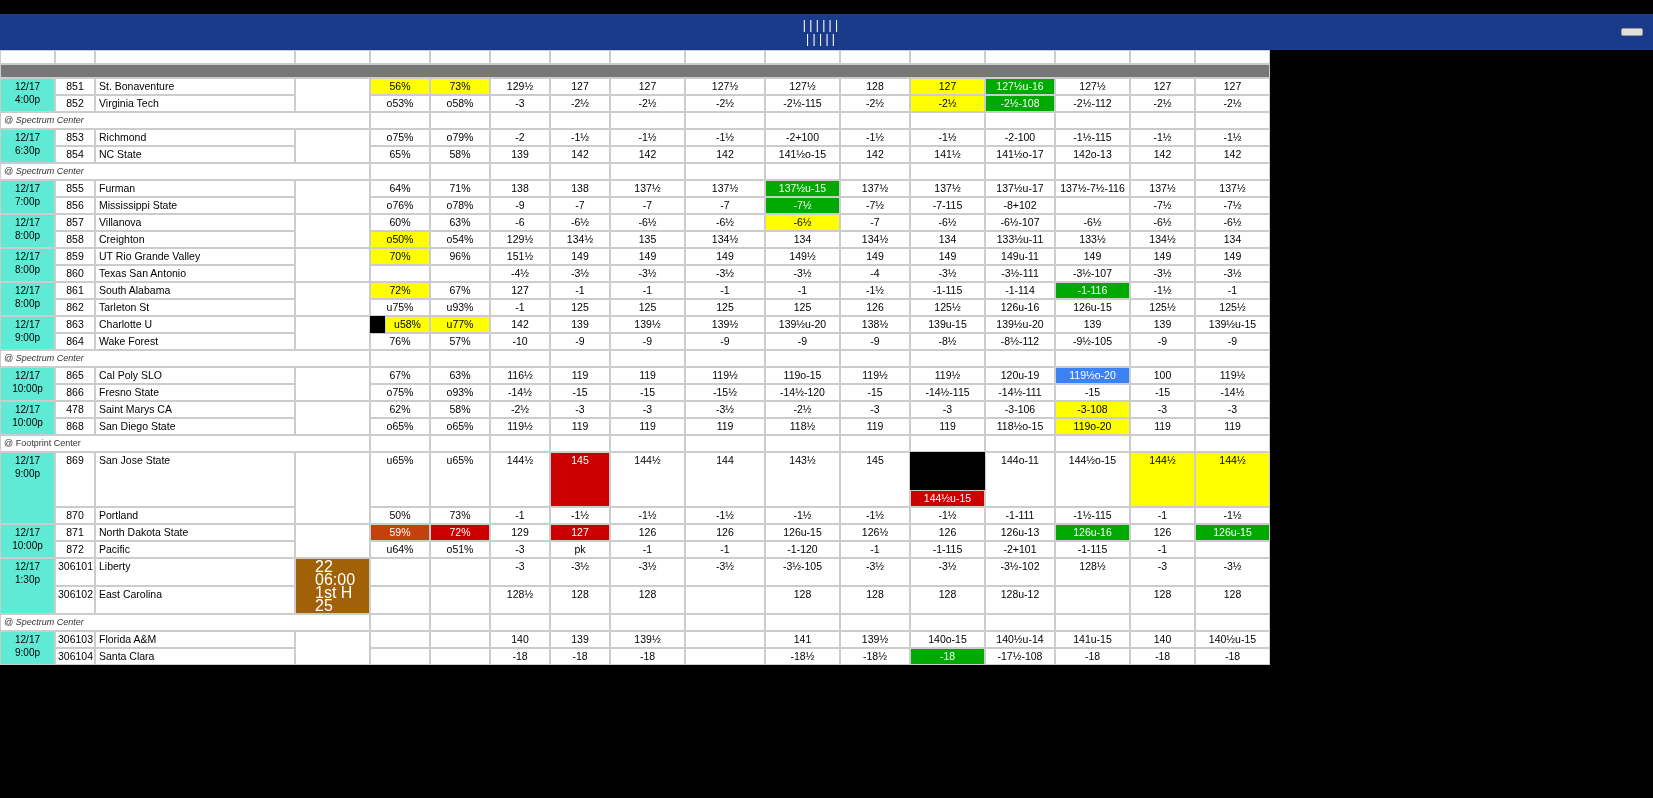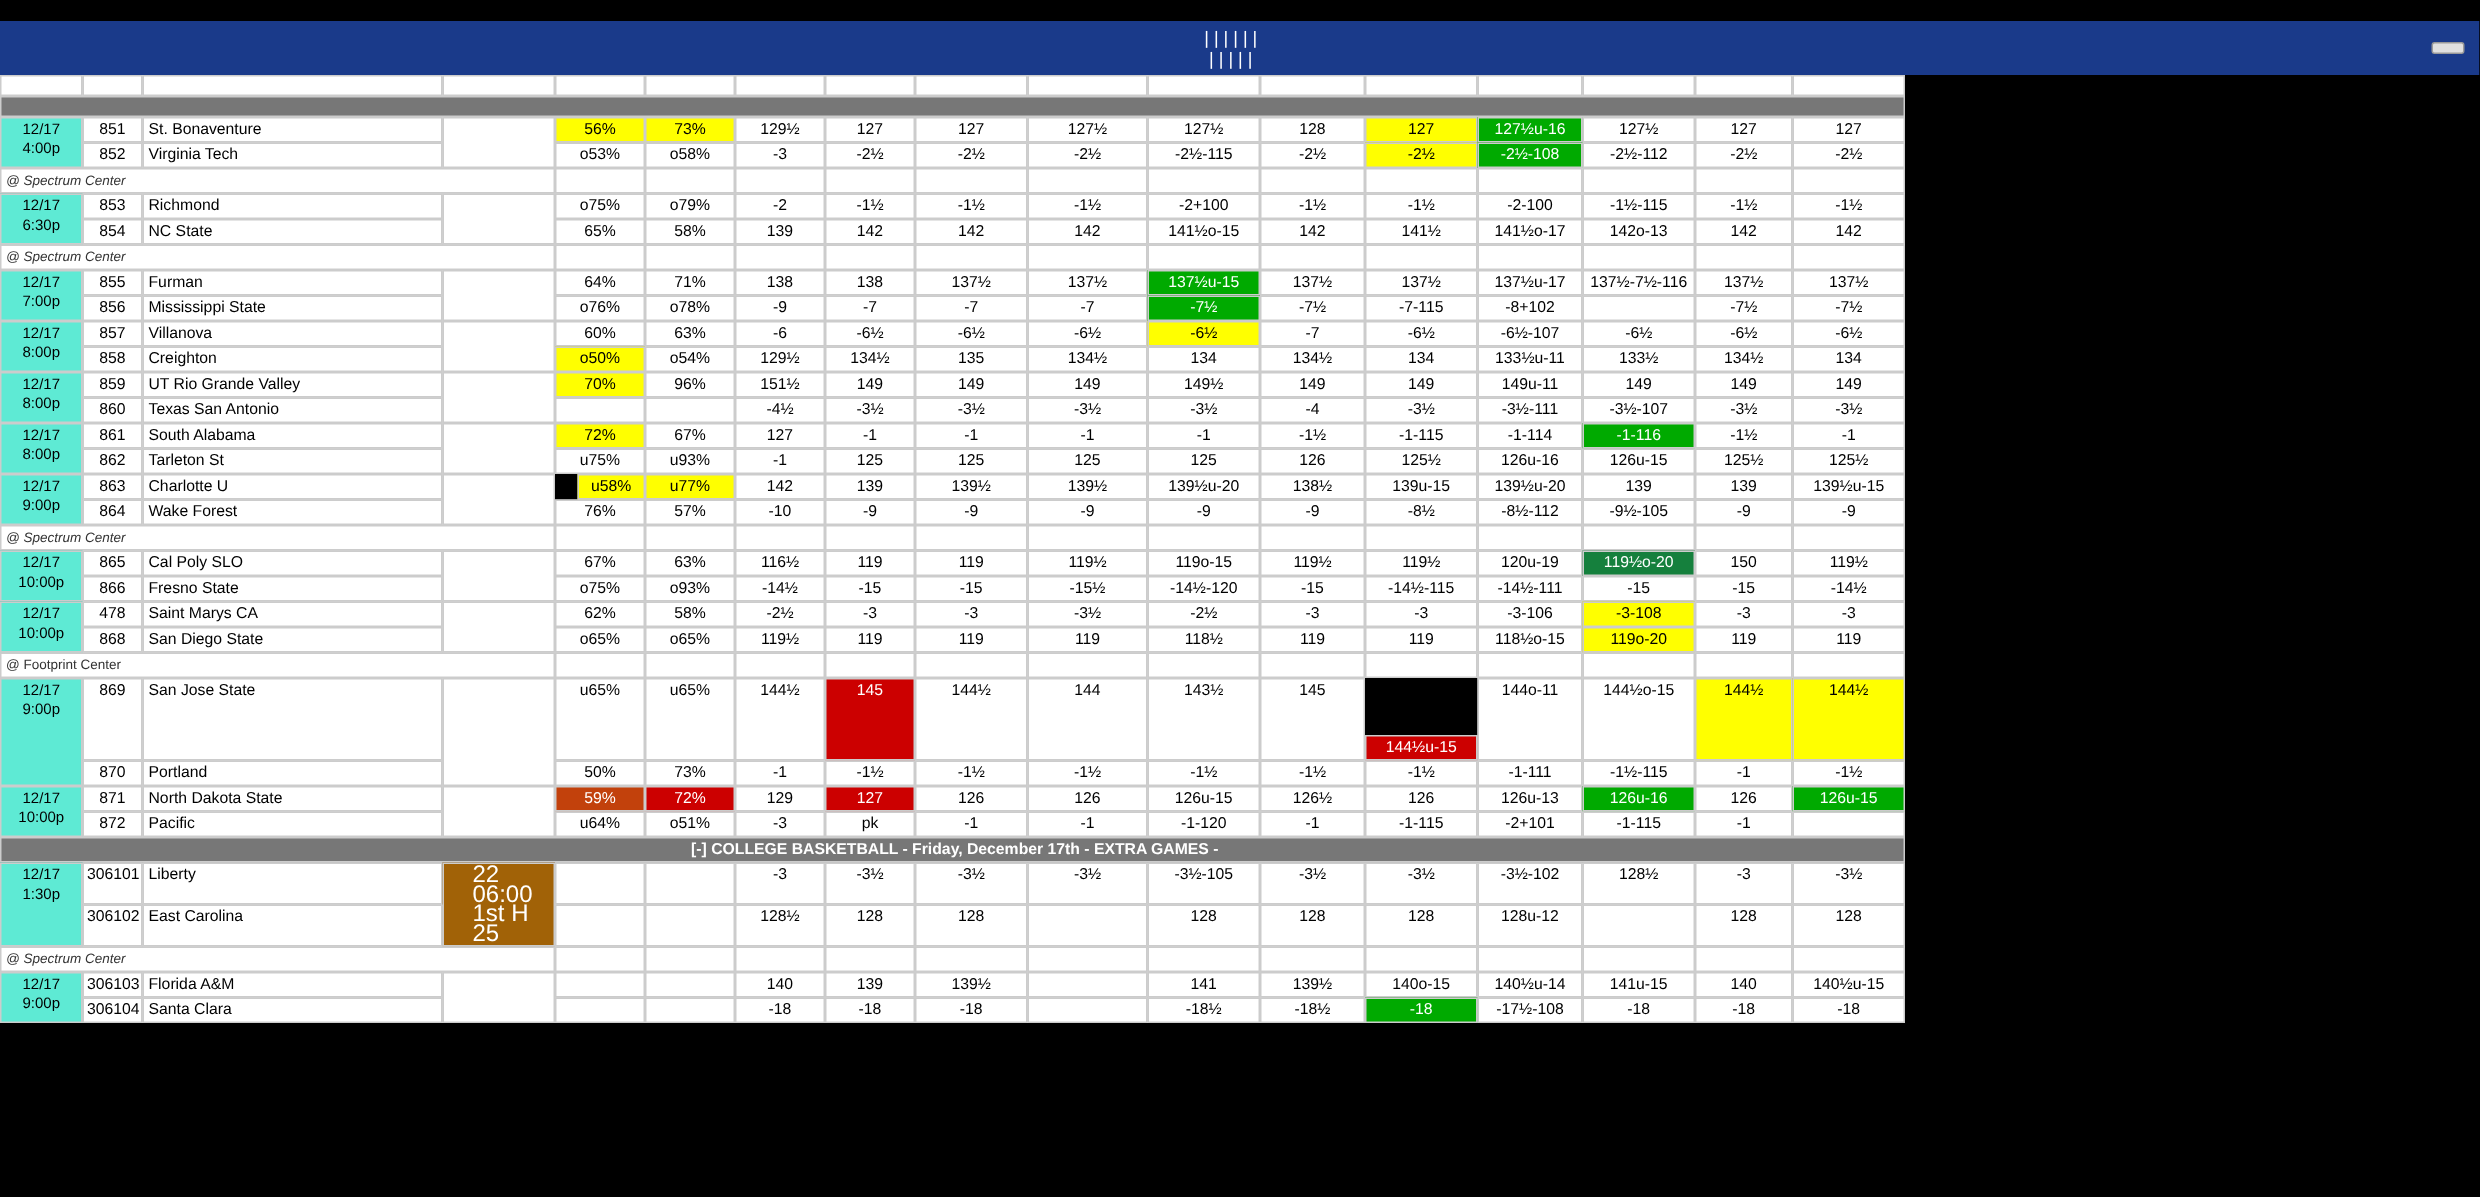--- a/index.html
+++ b/index.html
@@ -447,22 +447,22 @@
       <div class="cell" style="">67%</div>
       <div class="cell" style="">63%</div>
       <div class="cell">116½</div>
       <div class="cell" style="">119</div>
       <div class="cell">119</div>
       <div class="cell">119½</div>
       <div class="cell" style="">119o-15</div>
       <div class="cell">119½</div>
       <div class="cell" style="">119½</div>
       <div class="cell" style="">120u-19</div>
-      <div class="cell" style="background:#15803d;color:#fff;">119½o-20</div>
-      <div class="cell" style="">150</div>
+      <div class="cell" style="background:#3b82f6;color:#fff;">119½o-20</div>
+      <div class="cell" style="">100</div>
       <div class="cell" style="">119½</div>
       <div class="cell">866</div>
       <div class="cell left team-cell">Fresno State</div>
       <div class="cell" style="">o75%</div>
       <div class="cell" style="">o93%</div>
       <div class="cell">-14½</div>
       <div class="cell">-15</div>
       <div class="cell">-15</div>
       <div class="cell">-15½</div>
       <div class="cell" style="">-14½-120</div>
@@ -583,23 +583,20 @@
       <div class="cell">-1</div>
       <div class="cell" style="">-1-120</div>
       <div class="cell">-1</div>
       <div class="cell" style="">-1-115</div>
       <div class="cell" style="">-2+101</div>
       <div class="cell" style="">-1-115</div>
       <div class="cell">-1</div>
       <div class="cell"></div>
     </div>
     <div style="display: grid; grid-template-columns: 55px 40px 200px 75px 60px 60px 60px 60px 75px 80px 75px 70px 75px 70px 75px 65px 75px;">
-      <div class="cell section-row">[-]  COLLEGE BASKETBALL - Friday, December 17th - EXTRA GAMES -</div>
-    </div>
-    <div style="display: grid; grid-template-columns: 55px 40px 200px 75px 60px 60px 60px 60px 75px 80px 75px 70px 75px 70px 75px 65px 75px;">
       <div class="cell time-cell" style="grid-row:span 2;">12/17<br>1:30p</div>
       <div class="cell">306101</div>
       <div class="cell left team-cell">Liberty</div>
       <div class="cell score-cell" style="grid-row:span 2;white-space:pre-line;">22  06:00
 1st H
 25</div>
       <div class="cell" style=""></div>
       <div class="cell" style=""></div>
       <div class="cell">-3</div>
       <div class="cell" style="">-3½</div>

